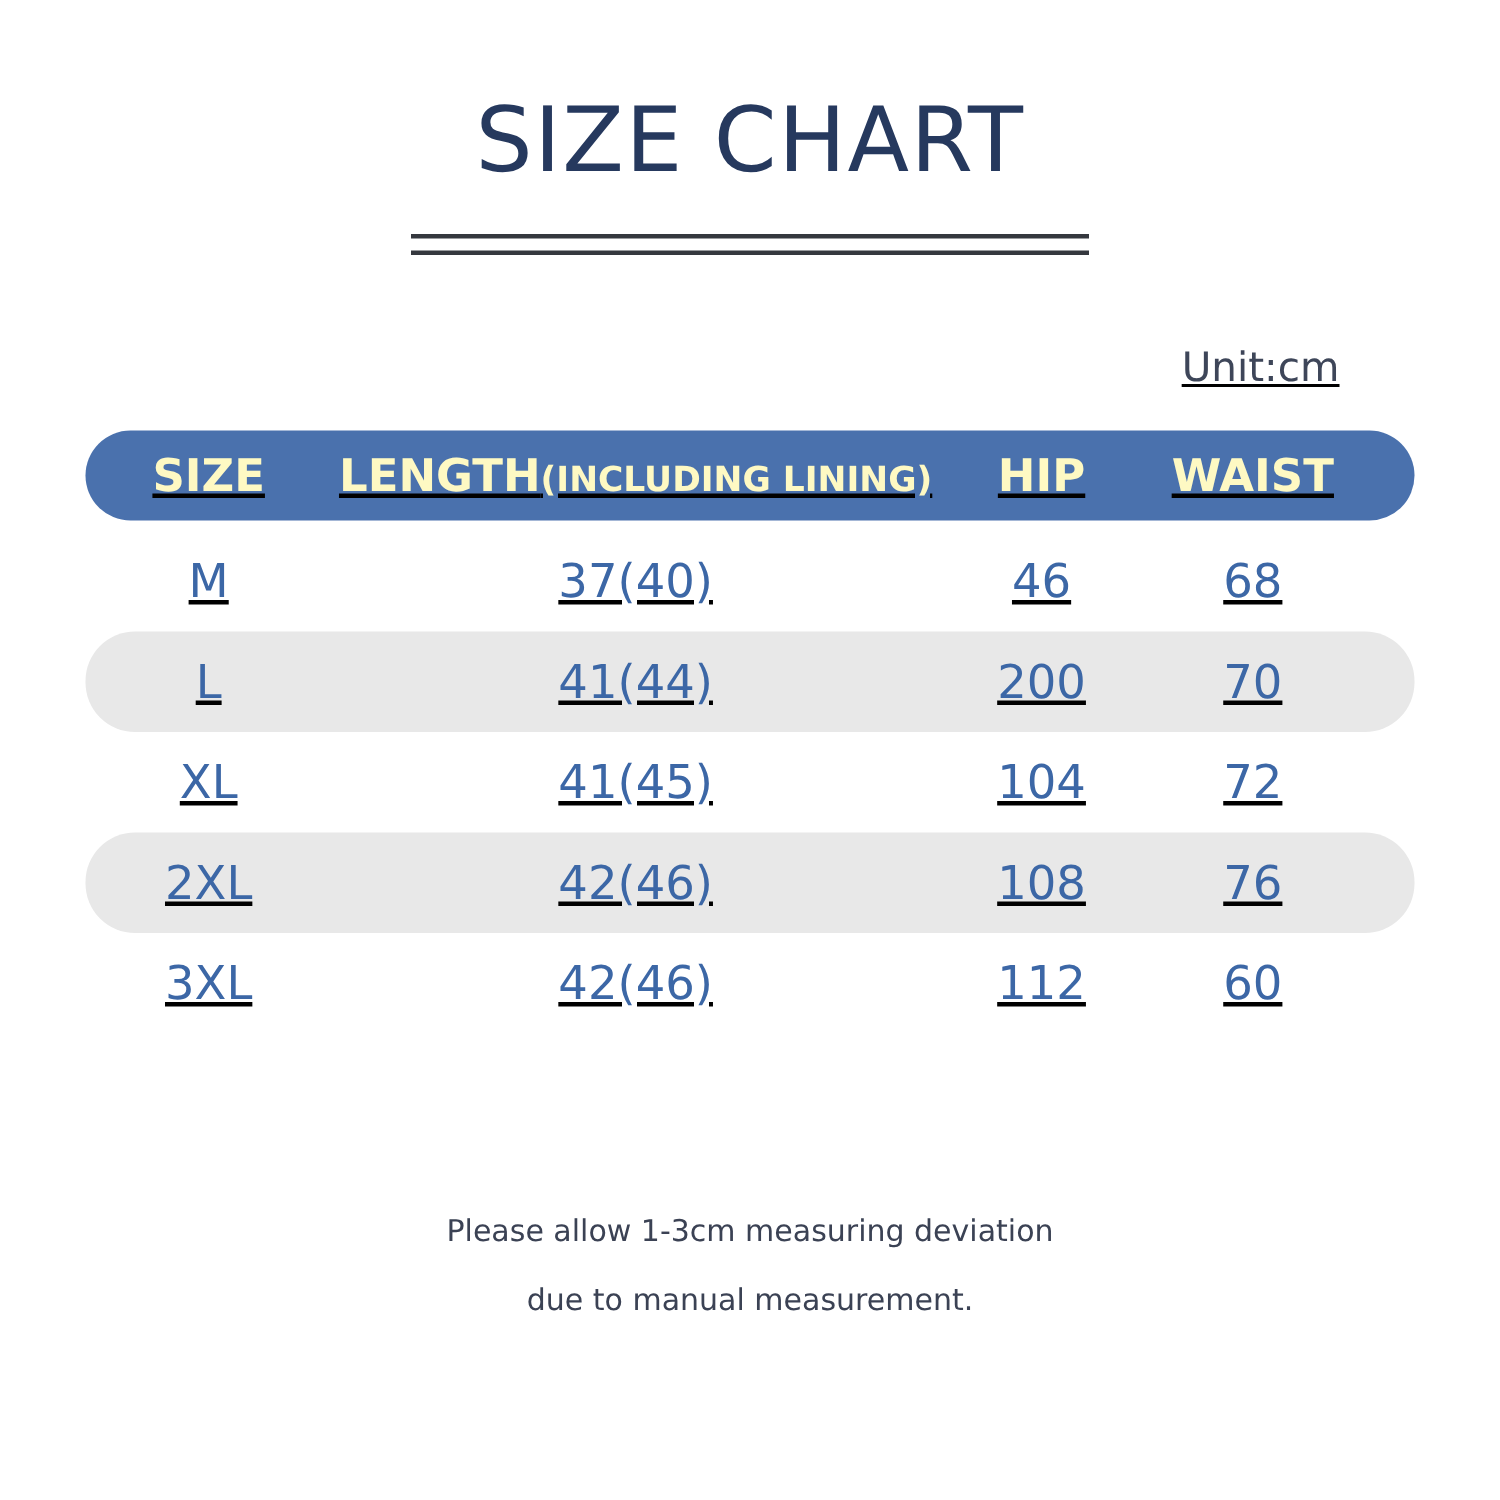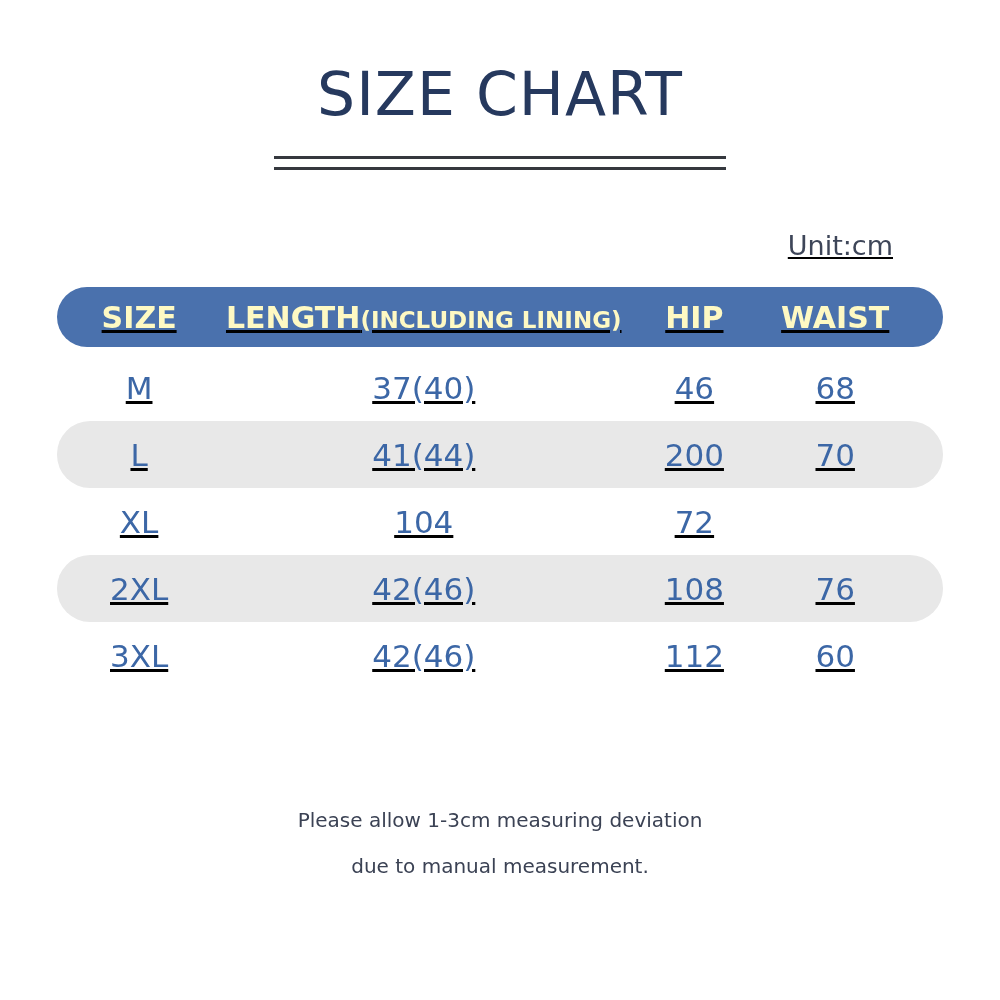--- a/index.html
+++ b/index.html
@@ -120,20 +120,21 @@
     <div class="td">68</div>
   </div>
         <div class="tr grid-row alt">
     <div class="td">L</div>
     <div class="td">41(44)</div>
     <div class="td">200</div>
     <div class="td">70</div>
   </div>
         <div class="tr grid-row">
     <div class="td">XL</div>
+    <div class="td">41(45)</div>
     <div class="td">104</div>
     <div class="td">72</div>
   </div>
         <div class="tr grid-row alt">
     <div class="td">2XL</div>
     <div class="td">42(46)</div>
     <div class="td">108</div>
     <div class="td">76</div>
   </div>
         <div class="tr grid-row">

